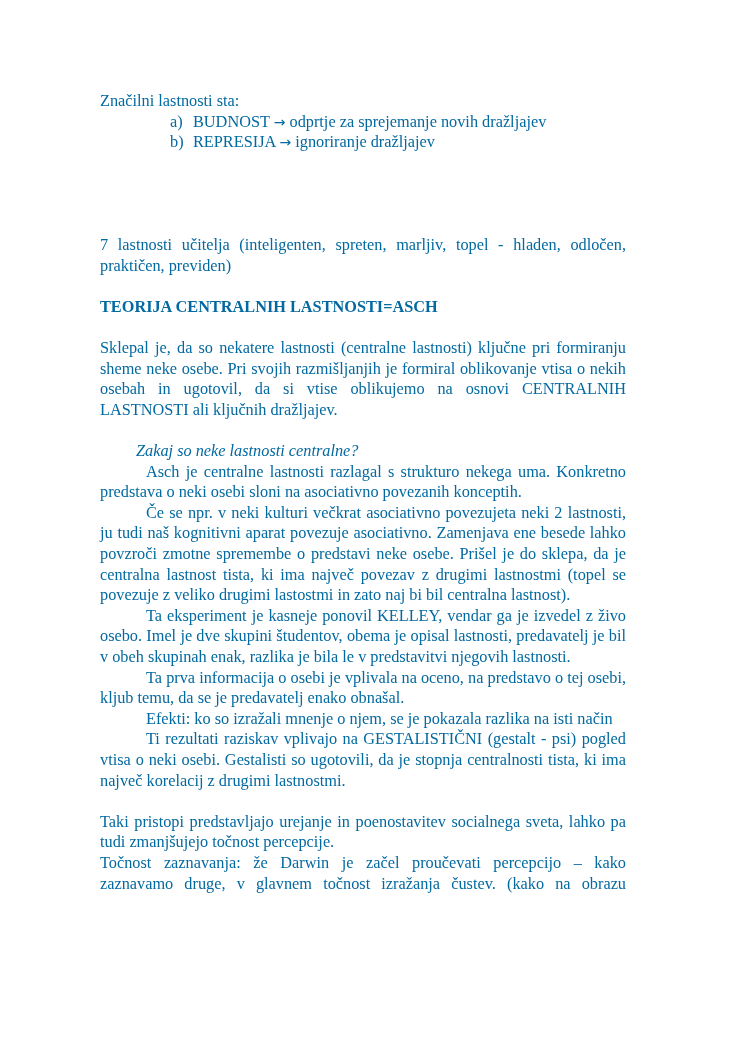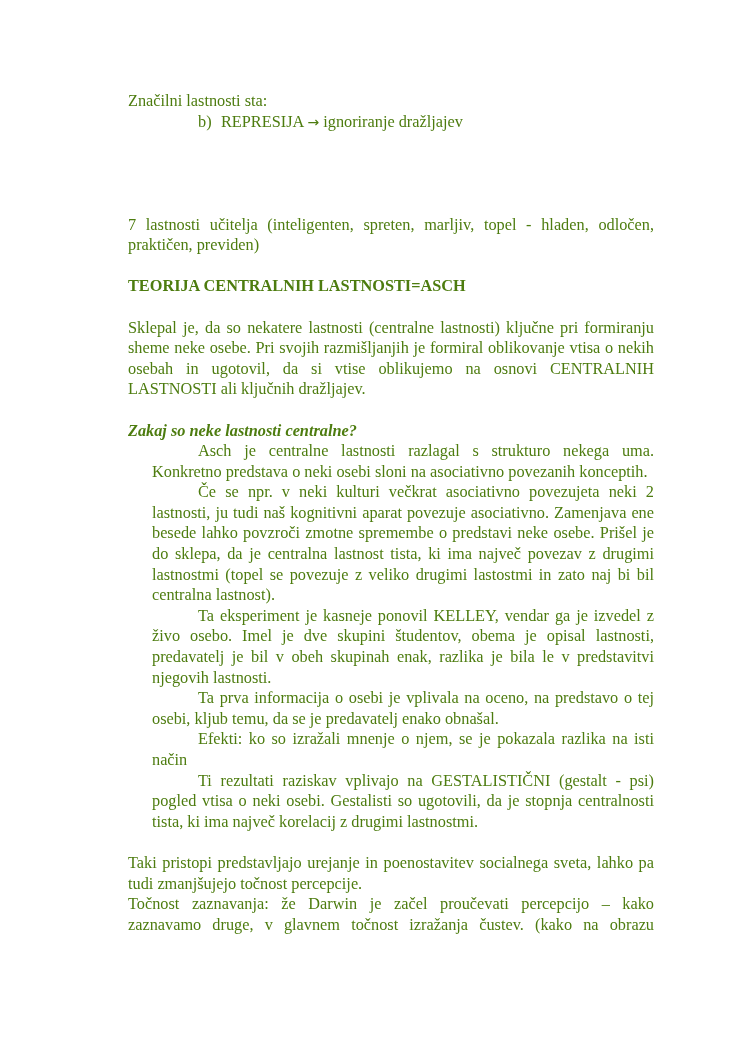--- a/index.html
+++ b/index.html
@@ -1,46 +1,51 @@
 <!DOCTYPE html>
 <html><head>
 <meta charset="utf-8">
 <style>
   html, body { margin: 0; padding: 0; background: #ffffff; }
   body { width: 750px; height: 1061px; overflow: hidden; position: relative; }
   .page {
     position: absolute;
-    left: 128px;
+    left: 100px;
     top: 91px;
     width: 526px;
     font-family: "Liberation Serif", "DejaVu Serif", serif;
     font-size: 16.3px;
     line-height: 20.6px;
-    color: #4d7c0f;
+    color: #0369a1;
   }
   p { margin: 0; text-align: justify; }
   .gap { height: 20.6px; }
   .gap2 { height: 41.2px; }
   ol.list { margin: 0; padding: 0; list-style: none; }
   ol.list li { margin: 0 0 0 70px; }
   ol.list .marker { display: inline-block; width: 23px; }
   .arrow { font-family: "DejaVu Sans", sans-serif; font-size: 14px; }
   .bold { font-weight: bold; }
-  .bi { font-weight: bold; font-style: italic; }
-  .indent { text-indent: 46px; margin-left: 24px; }
+  .bi { font-weight: normal; font-style: italic; margin-left: 36px; }
+  .indent { text-indent: 46px; }
   .last { text-align-last: justify; }
 </style>
 </head>
 <body>
 
 <div class="page">
 
   <p>Značilni lastnosti sta:</p>
 
   <ol class="list">
+    <li>
+      <span class="marker">a)</span><span>BUDNOST</span>
+      <span class="arrow">→</span>
+      <span>odprtje za sprejemanje novih dražljajev</span>
+    </li>
     <li>
       <span class="marker">b)</span><span>REPRESIJA</span>
       <span class="arrow">→</span>
       <span>ignoriranje dražljajev</span>
     </li>
   </ol>
 
   <div class="gap"></div>
 
 

